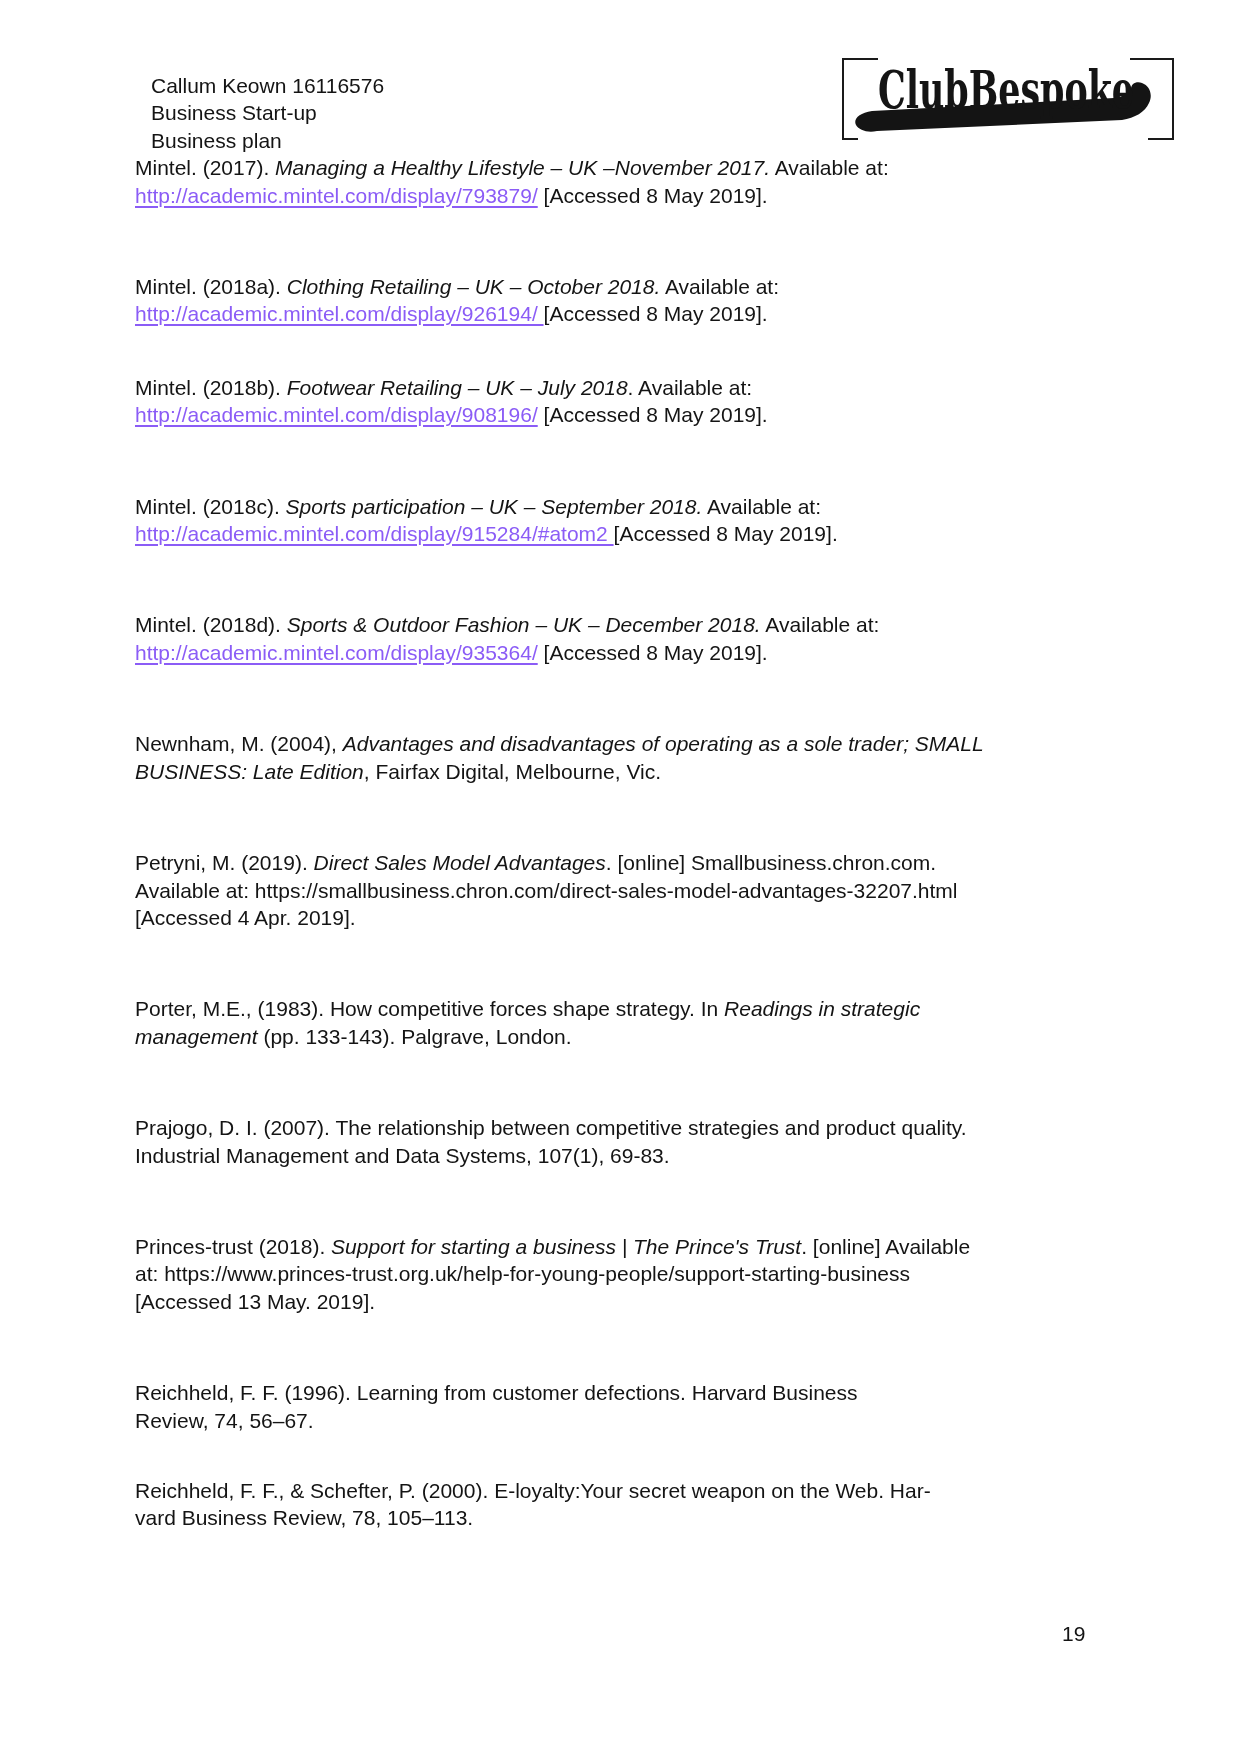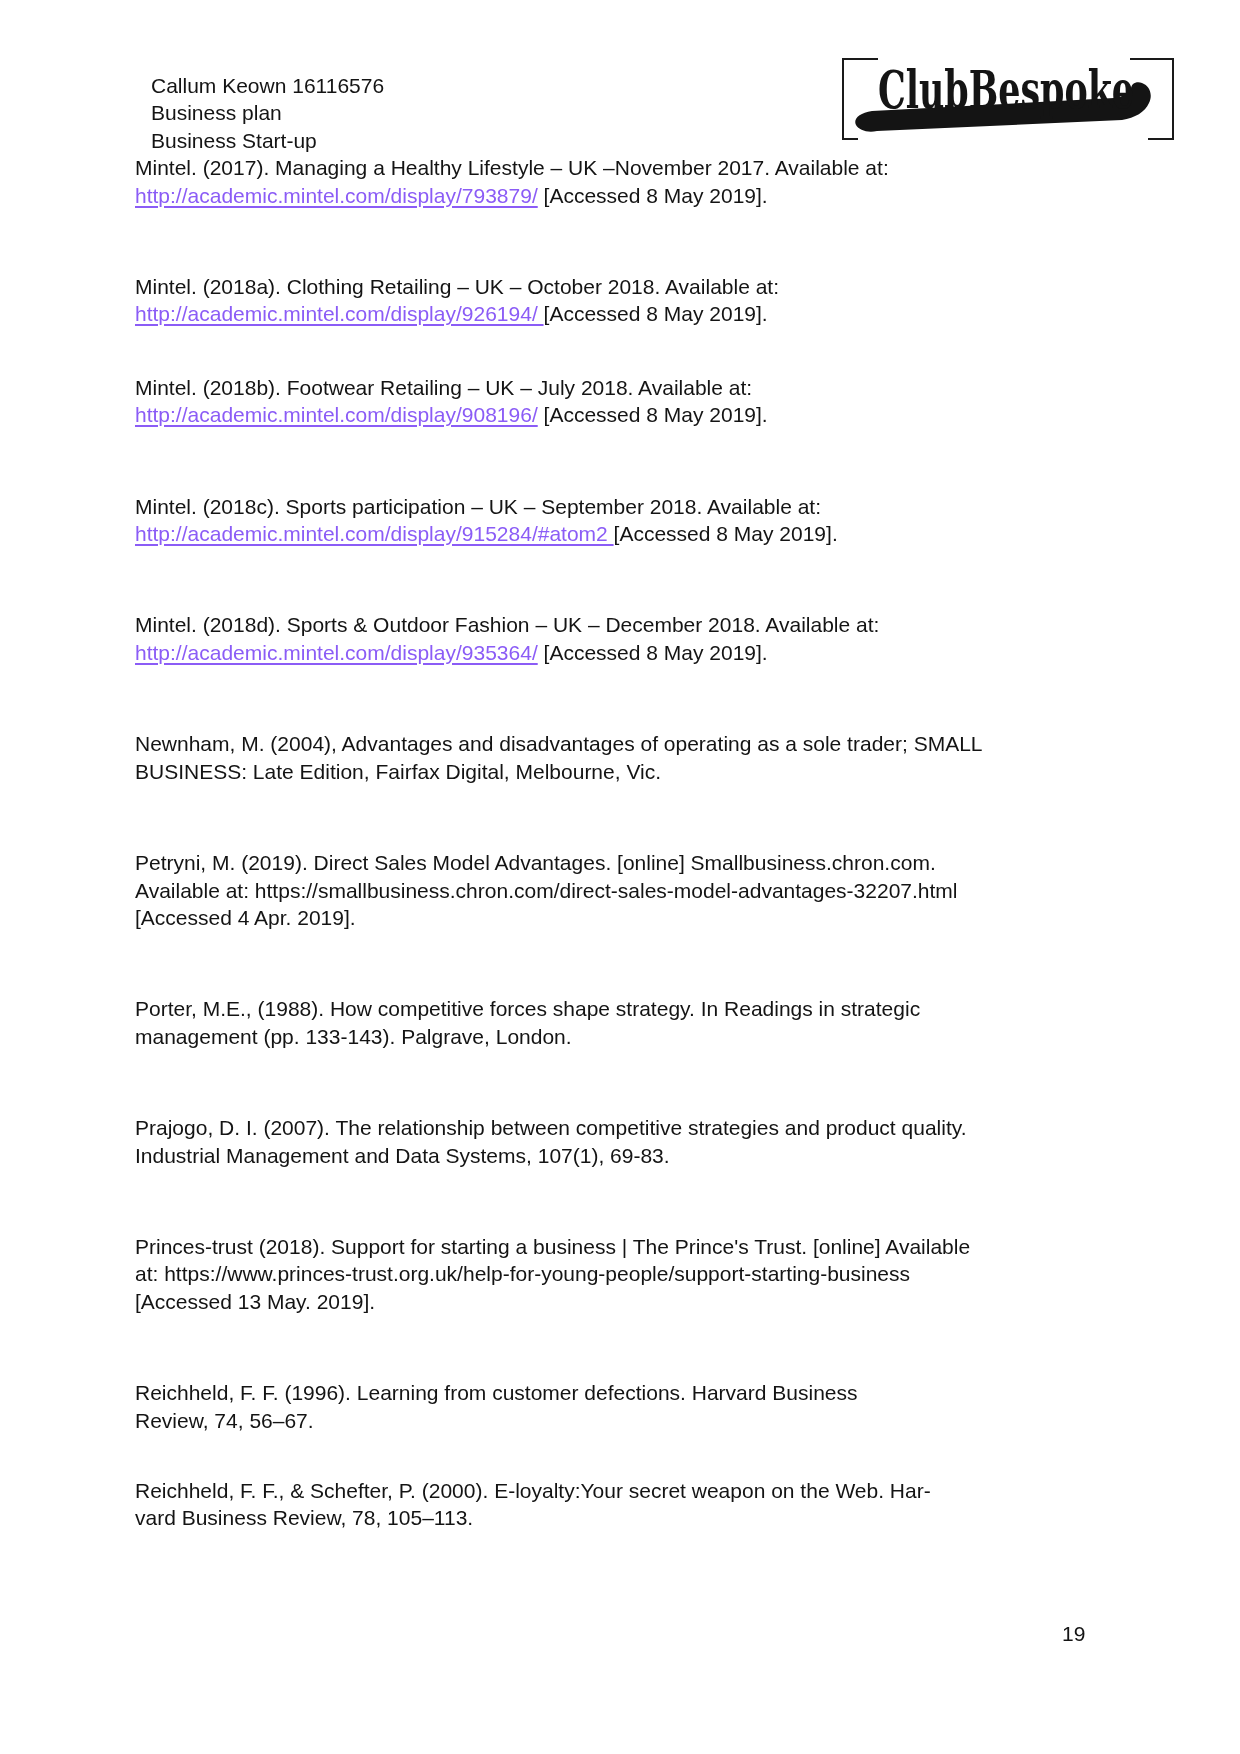--- a/index.html
+++ b/index.html
@@ -22,21 +22,21 @@
   }
   .header { margin: 0 0 0 0; }
   .header div { white-space: pre-wrap; margin-left: 16px; }
   .reference {
     margin: 0 0 64px 0;
     white-space: pre-wrap;
   }
   .reference:nth-child(2)  { margin-bottom: 46px; }
   .reference:nth-child(11) { margin-bottom: 43px; }
   .reference:last-child    { margin-bottom: 0; }
-  .seg-italic { }
+  .seg-italic { font-style: italic; }
   .seg-link {
     text-decoration: underline;
     text-decoration-thickness: 2px;
     text-underline-offset: 3px;
     cursor: pointer;
     color: #8b5cf6;
   }
   .logo {
     position: absolute;
     left: 830px;
@@ -67,40 +67,40 @@
       <rect x="48" y="8" width="252" height="44" fill="#ffffff"></rect>
       <rect x="28" y="56" width="290" height="44" fill="#ffffff"></rect>
       <path d="M 26,81 C 23,75 29,69 42,67 L 284,54 C 295,52 301,49 301,45 C 301,40 306,37 312,39 C 320,42 323,51 319,59 C 315,68 305,74 292,76 L 47,87 C 37,89 29,86 26,81 Z" fill="#141414"></path>
       <text x="48" y="64" font-size="52" textLength="256" lengthAdjust="spacingAndGlyphs" class="logo-text" fill="#141414">ClubBespoke</text>
     </svg>
   </div>
 
   <div class="content">
     <div class="header">
       <div>Callum Keown 16116576</div>
+      <div>Business Start-up</div>
       <div>Business plan</div>
-      <div>Business Start-up</div>
     </div>
     <div class="refs">
         <p class="reference"><span class="seg seg-normal">Mintel. (2017). </span><span class="seg seg-italic">Managing a Healthy Lifestyle – UK –November 2017.</span><span class="seg seg-normal"> Available at:
 </span><span class="seg seg-link">http://academic.mintel.com/display/793879/</span><span class="seg seg-normal"> [Accessed 8 May 2019].</span></p>
         <p class="reference"><span class="seg seg-normal">Mintel. (2018a). </span><span class="seg seg-italic">Clothing Retailing – UK – October 2018.</span><span class="seg seg-normal"> Available at:
 </span><span class="seg seg-link">http://academic.mintel.com/display/926194/ </span><span class="seg seg-normal">[Accessed 8 May 2019].</span></p>
         <p class="reference"><span class="seg seg-normal">Mintel. (2018b). </span><span class="seg seg-italic">Footwear Retailing – UK – July 2018</span><span class="seg seg-normal">. Available at:
 </span><span class="seg seg-link">http://academic.mintel.com/display/908196/</span><span class="seg seg-normal"> [Accessed 8 May 2019].</span></p>
         <p class="reference"><span class="seg seg-normal">Mintel. (2018c). </span><span class="seg seg-italic">Sports participation – UK – September 2018.</span><span class="seg seg-normal"> Available at:
 </span><span class="seg seg-link">http://academic.mintel.com/display/915284/#atom2 </span><span class="seg seg-normal">[Accessed 8 May 2019].</span></p>
         <p class="reference"><span class="seg seg-normal">Mintel. (2018d). </span><span class="seg seg-italic">Sports &amp; Outdoor Fashion – UK – December 2018.</span><span class="seg seg-normal"> Available at:
 </span><span class="seg seg-link">http://academic.mintel.com/display/935364/</span><span class="seg seg-normal"> [Accessed 8 May 2019].</span></p>
         <p class="reference"><span class="seg seg-normal">Newnham, M. (2004), </span><span class="seg seg-italic">Advantages and disadvantages of operating as a sole trader; SMALL
 BUSINESS: Late Edition</span><span class="seg seg-normal">, Fairfax Digital, Melbourne, Vic.</span></p>
         <p class="reference"><span class="seg seg-normal">Petryni, M. (2019). </span><span class="seg seg-italic">Direct Sales Model Advantages</span><span class="seg seg-normal">. [online] Smallbusiness.chron.com.
 Available at: https://smallbusiness.chron.com/direct-sales-model-advantages-32207.html
 [Accessed 4 Apr. 2019].</span></p>
-        <p class="reference"><span class="seg seg-normal">Porter, M.E., (1988). How competitive forces shape strategy. In </span><span class="seg seg-italic">Readings in strategic
+        <p class="reference"><span class="seg seg-normal">Porter, M.E., (1983). How competitive forces shape strategy. In </span><span class="seg seg-italic">Readings in strategic
 management</span><span class="seg seg-normal"> (pp. 133-143). Palgrave, London.</span></p>
         <p class="reference"><span class="seg seg-normal">Prajogo, D. I. (2007). The relationship between competitive strategies and product quality.
 Industrial Management and Data Systems, 107(1), 69-83.</span></p>
         <p class="reference"><span class="seg seg-normal">Princes-trust (2018). </span><span class="seg seg-italic">Support for starting a business | The Prince's Trust</span><span class="seg seg-normal">. [online] Available
 at: https://www.princes-trust.org.uk/help-for-young-people/support-starting-business
 [Accessed 13 May. 2019].</span></p>
         <p class="reference"><span class="seg seg-normal">Reichheld, F. F. (1996). Learning from customer defections. Harvard Business
 Review, 74, 56–67.</span></p>
         <p class="reference"><span class="seg seg-normal">Reichheld, F. F., &amp; Schefter, P. (2000). E-loyalty:Your secret weapon on the Web. Har-
 vard Business Review, 78, 105–113.</span></p>

